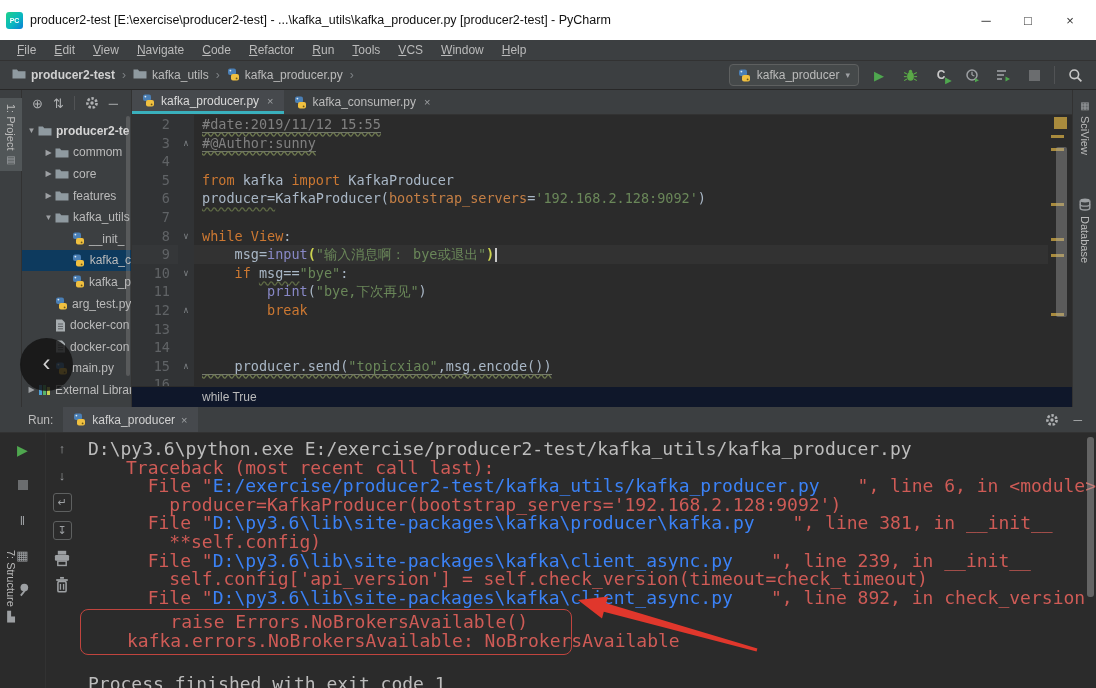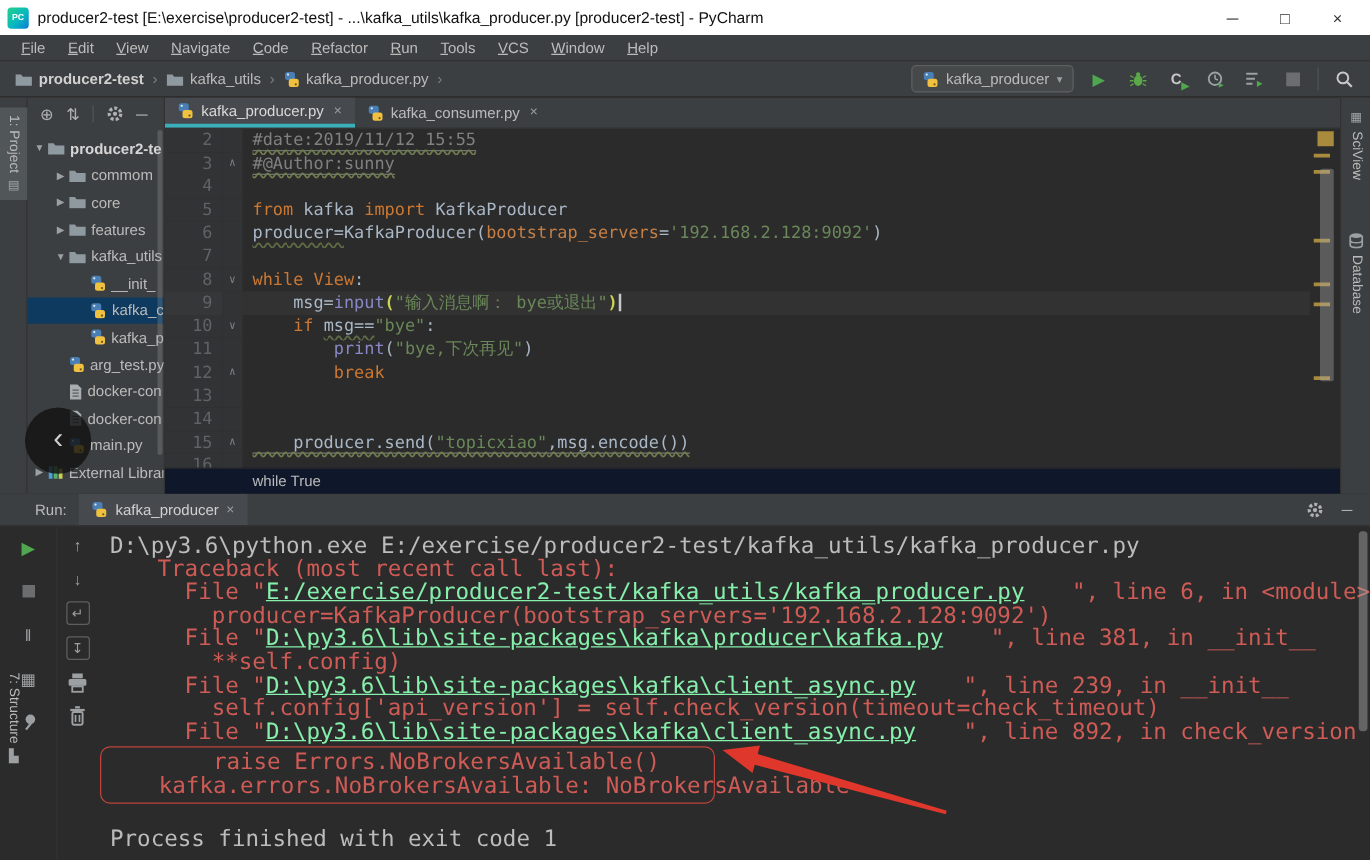--- a/index.html
+++ b/index.html
@@ -1,39 +1,39 @@
 <!DOCTYPE html>
 <html><head>
 <meta charset="utf-8">
 <style>
   * { margin:0; padding:0; box-sizing:border-box; }
   html,body { width:1096px; height:688px; overflow:hidden; background:#2b2b2b;
     font-family:"Liberation Sans", sans-serif; }
   #app { position:relative; width:1096px; height:688px; }
 
   
-  .titlebar { height:28px; background:#ffffff; display:flex; align-items:center; padding:12px 6px; }
+  .titlebar { height:40px; background:#ffffff; display:flex; align-items:center; padding:12px 6px; }
   .pc-logo { width:17px; height:17px; border-radius:3px; margin-right:7px;
     background:linear-gradient(135deg,#1fd18a 0%,#09b8c0 55%,#0a7dd6 100%);
     color:#fff; font-size:7px; font-weight:bold; display:flex; align-items:center; justify-content:center; }
   .title-text { font-size:12.5px; color:#111; flex:1; white-space:nowrap; overflow:hidden; }
   .win-btns { display:flex; gap:26px; padding-right:12px; color:#333; font-size:13px; }
   .win-btns span { cursor:default; width:16px; text-align:center; }
 
   
   .menubar { height:21px; background:#3c3f41; display:flex; align-items:center; padding-left:8px;
     border-bottom:1px solid #323232; }
   .menu-item { color:#bbbbbb; font-size:12px; padding:0 9px; display:inline-block; }
   .menu-item::first-letter { text-decoration:underline; }
 
   
   .navbar { height:29px; background:#3c3f41; display:flex; align-items:center;
     border-bottom:1px solid #282828; padding:0 10px; }
   .crumbs { display:flex; align-items:center; flex:1; font-size:12px; color:#bbbbbb; }
-  .crumb { display:flex; align-items:center; gap:5px; padding:0 2px; }
+  .crumb { display:flex; align-items:flex-start; gap:5px; padding:0 2px; }
   .crumb.bold { font-weight:bold; color:#d0d0d0; }
   .crumb-sep { color:#7d8184; margin:0 5px; font-size:12px; }
   .nav-right { display:flex; align-items:center; gap:9px; }
   .runconfig { border:1px solid #5e6060; border-radius:4px; height:22px; display:flex;
     align-items:center; gap:6px; padding:0 8px; color:#bbbbbb; font-size:12px; background:#45494a; }
   .combo-arrow { color:#9da0a3; font-size:9px; }
   .nav-icon { width:22px; height:22px; display:flex; align-items:center; justify-content:center; }
   .nav-sep { width:1px; height:18px; background:#515355; }
   .run-glyph { color:#4fa74f; font-size:13px; }
   .stop-square { width:11px; height:11px; background:#6b6d6f; }
@@ -129,21 +129,21 @@
     width:18px; height:18px; }
   .rico.boxed { border:1px solid #5e6060; border-radius:3px; width:19px; height:19px; font-size:11px; }
   .rico.green { color:#4fa74f; font-size:14px; }
   .rico.graysq::before { content:""; width:10px; height:10px; background:#6b6d6f; display:block; }
 
   .console { flex:1; padding:7px 0 0 10px; font-family:"DejaVu Sans Mono","Liberation Mono",monospace;
     font-size:18px; overflow:hidden; }
   .cline { height:18.6px; line-height:18.6px; white-space:pre; }
   .c-out { color:#bcbcbc; }
   .c-err { color:#cf5b56;margin-left:38px; }
-  .c-link { color:#86efac; text-decoration:underline; }
+  .c-link { color:#3b82f6; }
   .err-box { border:1.6px solid #c0443e; border-radius:8px; width:492px; padding:3px 8px;
     margin:2px 0 2px -8px; }
   .console-scroll { position:absolute; right:2px; top:4px; width:7px; height:160px;
     background:rgba(170,170,170,0.45); border-radius:3px; }
 
   .arrow-overlay { position:absolute; left:0; top:0; width:1096px; height:688px;
     pointer-events:none; z-index:9; }
 
   svg.ic { display:block; }
 </style>

